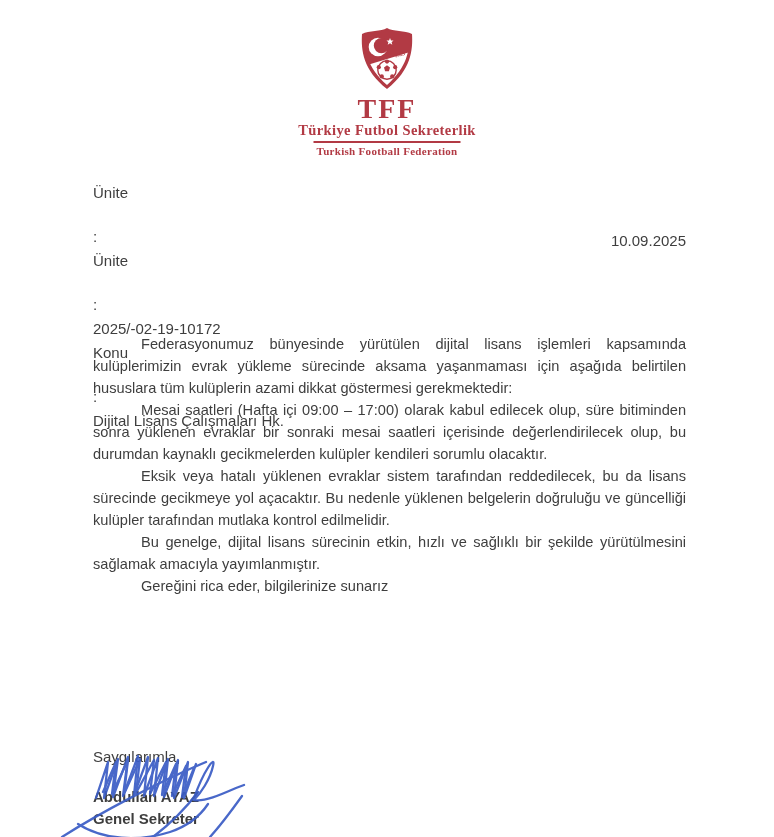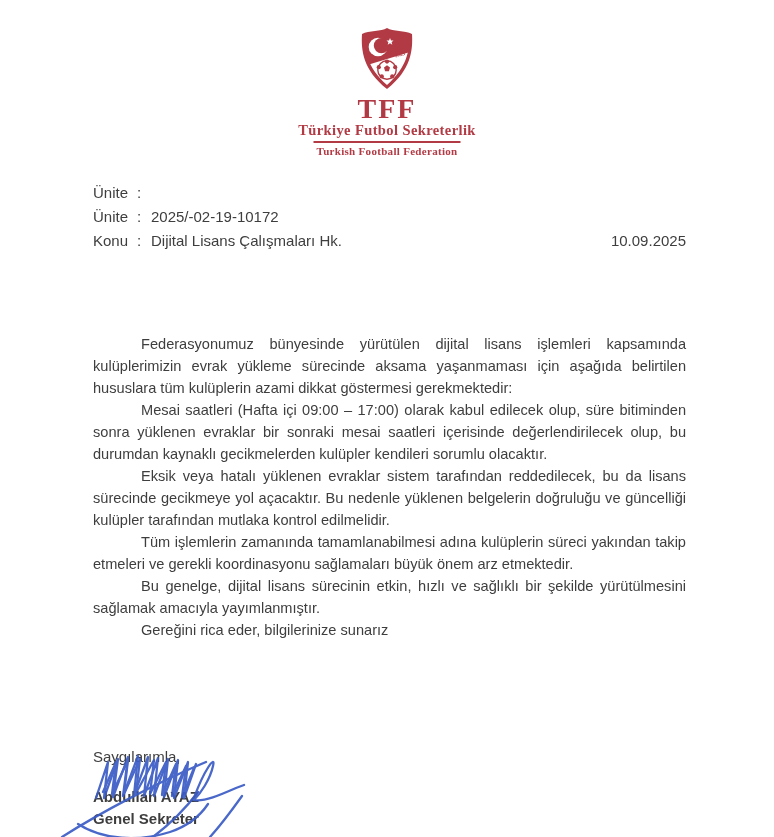--- a/index.html
+++ b/index.html
@@ -28,21 +28,21 @@
     position:absolute;top:141px;left:50%;transform:translateX(-50%);
     width:147px;height:2px;background:#b23a44;
   }
   .org-en{
     position:absolute;top:145px;left:0;right:0;
     font-family:"Liberation Serif", serif;font-weight:bold;
     font-size:11px;letter-spacing:0.3px;color:#b23a44;
   }
   
   .meta{position:absolute;top:181px;left:93px;right:88px;font-size:15px;}
-  .meta-row{display:flex;line-height:24px;}
+  .meta-row{display:flex;line-height:24px;flex-direction:column;}
   .meta-label{width:44px;flex:0 0 44px;}
   .meta-colon{width:14px;flex:0 0 14px;}
   .doc-date{position:absolute;top:48px;right:0;line-height:24px;}
   
   .recipient{
     position:absolute;top:287px;left:93px;
     font-size:15.5px;font-weight:bold;letter-spacing:0.2px;
   }
   
   .body-text{
@@ -115,21 +115,20 @@
       <span class="meta-value">Dijital Lisans Çalışmaları Hk.</span>
     </div>
     <span class="doc-date">10.09.2025</span>
   </div>
 
 
   <div class="body-text">
     <p>Federasyonumuz bünyesinde yürütülen dijital lisans işlemleri kapsamında kulüplerimizin evrak yükleme sürecinde aksama yaşanmaması için aşağıda belirtilen hususlara tüm kulüplerin azami dikkat göstermesi gerekmektedir:</p>
     <p>Mesai saatleri (Hafta içi 09:00 – 17:00) olarak kabul edilecek olup, süre bitiminden sonra yüklenen evraklar bir sonraki mesai saatleri içerisinde değerlendirilecek olup, bu durumdan kaynaklı gecikmelerden kulüpler kendileri sorumlu olacaktır.</p>
     <p>Eksik veya hatalı yüklenen evraklar sistem tarafından reddedilecek, bu da lisans sürecinde gecikmeye yol açacaktır. Bu nedenle yüklenen belgelerin doğruluğu ve güncelliği kulüpler tarafından mutlaka kontrol edilmelidir.</p>
-    <p>Tüm işlemlerin zamanında tamamlanabilmesi adına kulüplerin süreci yakından takip etmeleri ve gerekli koordinasyonu sağlamaları büyük önem arz etmektedir.</p>
     <p>Bu genelge, dijital lisans sürecinin etkin, hızlı ve sağlıklı bir şekilde yürütülmesini sağlamak amacıyla yayımlanmıştır.</p>
     <p>Gereğini rica eder, bilgilerinize sunarız</p>
   </div>
 
   <div class="salutation">Saygılarımla,</div>
   <div class="signer-name">Abdullah AYAZ</div>
   <div class="signer-title">Genel Sekreter</div>
 
   <svg class="signature" width="280" height="89" viewBox="0 0 280 89">
     <g fill="none" stroke="#3a5cc5" stroke-width="2.3" stroke-linecap="round" stroke-linejoin="round" opacity="0.92">

